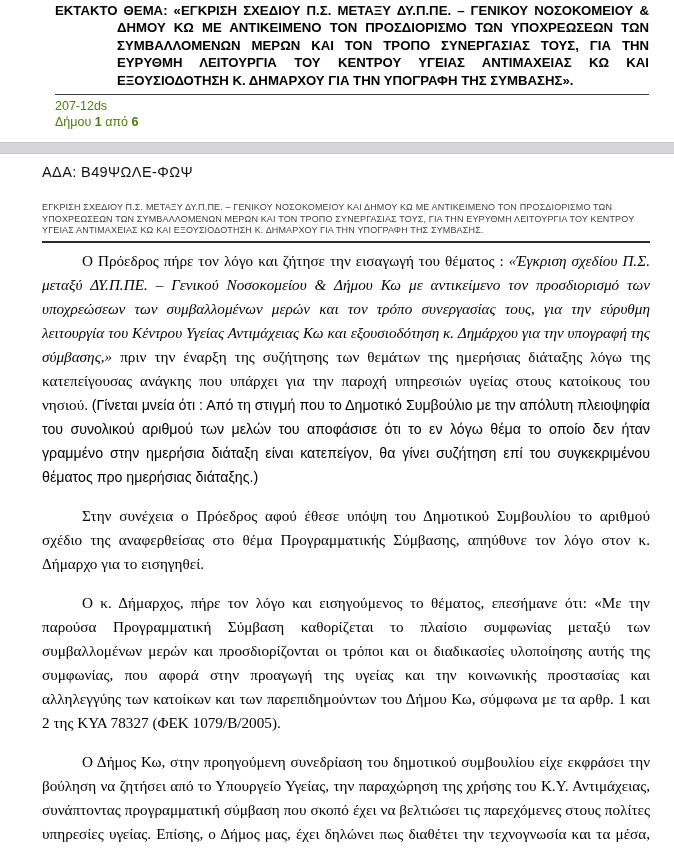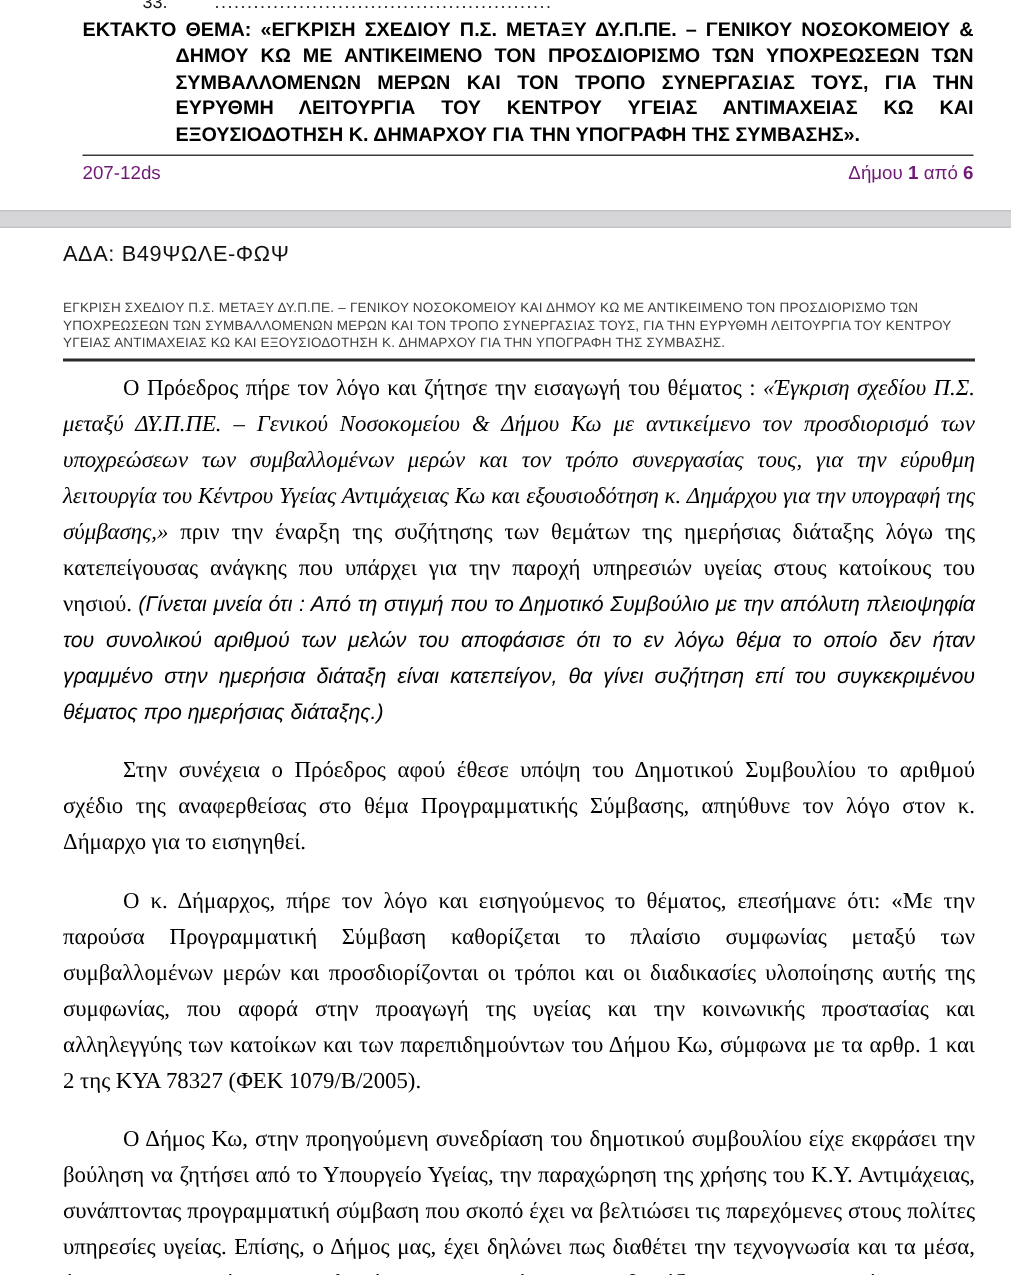--- a/index.html
+++ b/index.html
@@ -22,21 +22,21 @@
   .urgent {
     margin: 2px 0 0 0;
     font-weight: bold; font-size: 13.2px; line-height: 17.4px;
     text-align: justify; padding-left: 62px; text-indent: -62px;
     color: #000;
   }
   .urgent-label { }
   .rule-footer { border: none; border-top: 1.6px solid #3c3c3c; margin: 5px 0 0 0; }
   .footer-row {
     display: flex; justify-content: space-between;
-    font-size: 12.5px; line-height: 16px; padding-top: 3px; color: #701a75;
+    font-size: 12.5px; line-height: 16px; padding-top: 3px; color: #4d7c0f; flex-direction: column;
   }
 
   
   .page-sep {
     height: 12px; margin-top: 10px;
     background: #d6d6d9;
     border-top: 1px solid #c3c3c7; border-bottom: 1px solid #c3c3c7;
   }
 
   
@@ -54,37 +54,30 @@
 
   .body-text p {
     margin: 15px 0 0 0;
     font-family: "Liberation Serif", serif;
     font-size: 15.2px; line-height: 24px;
     text-align: justify; text-indent: 40px; color: #000;
   }
   .body-text p.first { margin-top: 6px; }
   .q-italic { font-style: italic; }
   .note-sans {
-    font-style: italic;
     font-family: "Liberation Sans", sans-serif;
     font-size: 14.2px;
   }
 </style>
 </head>
 <body>
 
 <div>
 
   <section class="page1">
-    <div class="clip-line">
-      <span class="inner">
-        <span class="num">33.</span>
-        <span class="dots">....................................................</span>
-      </span>
-    </div>
 
     <p class="urgent">
       <span class="urgent-label">ΕΚΤΑΚΤΟ ΘΕΜΑ:</span><span> «ΕΓΚΡΙΣΗ ΣΧΕΔΙΟΥ Π.Σ. ΜΕΤΑΞΥ ΔΥ.Π.ΠΕ. – ΓΕΝΙΚΟΥ ΝΟΣΟΚΟΜΕΙΟΥ &amp; ΔΗΜΟΥ ΚΩ ΜΕ ΑΝΤΙΚΕΙΜΕΝΟ ΤΟΝ ΠΡΟΣΔΙΟΡΙΣΜΟ ΤΩΝ ΥΠΟΧΡΕΩΣΕΩΝ ΤΩΝ ΣΥΜΒΑΛΛΟΜΕΝΩΝ ΜΕΡΩΝ ΚΑΙ ΤΟΝ ΤΡΟΠΟ ΣΥΝΕΡΓΑΣΙΑΣ ΤΟΥΣ, ΓΙΑ ΤΗΝ ΕΥΡΥΘΜΗ ΛΕΙΤΟΥΡΓΙΑ ΤΟΥ ΚΕΝΤΡΟΥ ΥΓΕΙΑΣ ΑΝΤΙΜΑΧΕΙΑΣ ΚΩ ΚΑΙ ΕΞΟΥΣΙΟΔΟΤΗΣΗ Κ. ΔΗΜΑΡΧΟΥ ΓΙΑ ΤΗΝ ΥΠΟΓΡΑΦΗ ΤΗΣ ΣΥΜΒΑΣΗΣ».</span>
     </p>
 
     <hr class="rule-footer">
 
     <div class="footer-row">
       <span>207-12ds</span>
       <span><span>Δήμου </span><b>1</b><span> από </span><b>6</b></span>

